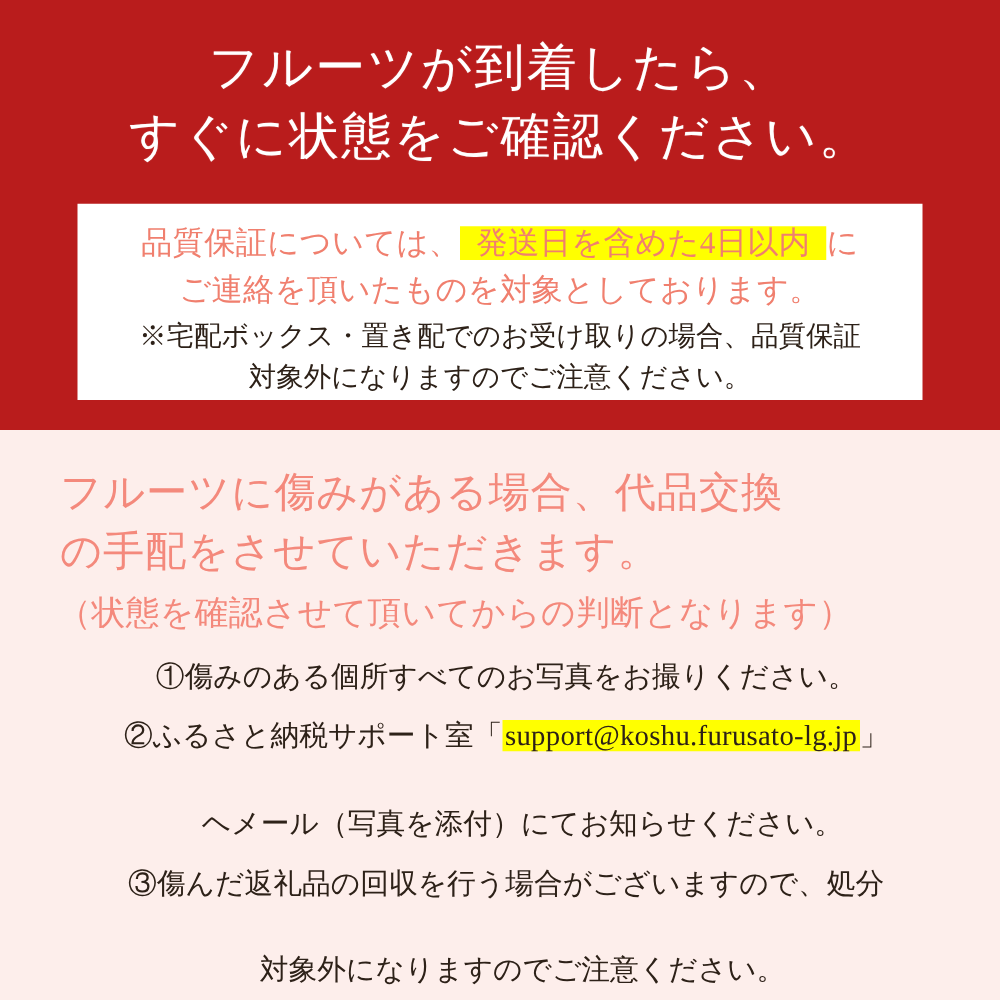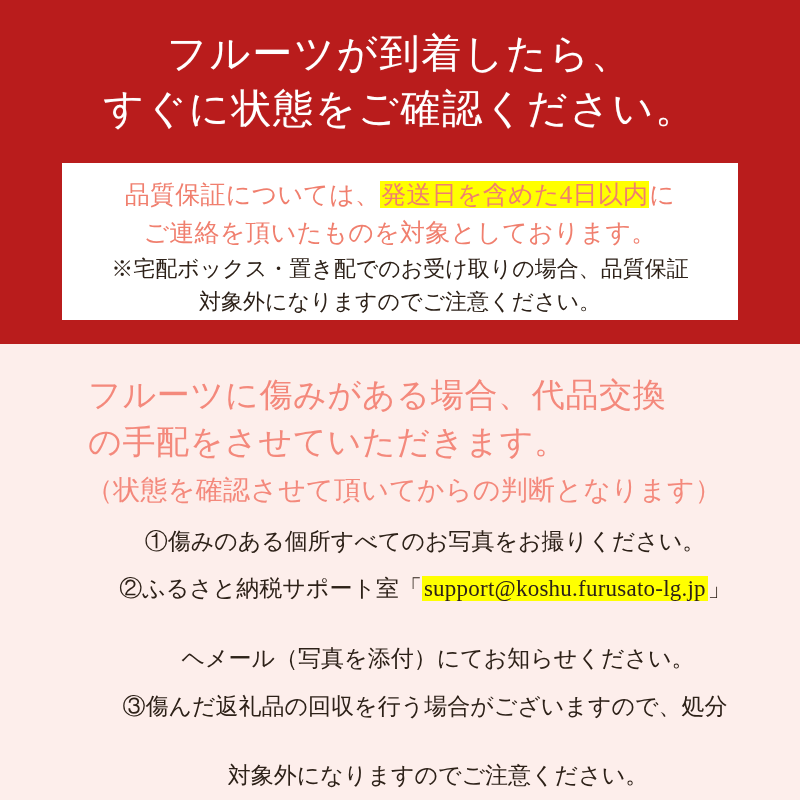--- a/index.html
+++ b/index.html
@@ -67,33 +67,32 @@
     font-size: 25px;
     letter-spacing: 0.01em;
   }
   .note-line.dark {
     color: #2d2118;
     font-size: 22px;
     letter-spacing: 0.0em;
   }
   .hl {
     background: #ffff00;
-    padding: 0 1px;
+    padding: 0 13px;
   }
 
   
   .lower {
     position: absolute;
     left: 0;
     top: 344px;
     width: 760px;
     height: 456px;
     background: #fdeeeb;
     box-sizing: border-box;
-    padding-left: 40px;
   }
   .lower-heading {
     color: #f4897c;
     font-size: 33px;
     line-height: 1.42;
     letter-spacing: 0.02em;
     padding: 28px 0 0 48px;
   }
   .lower-heading .ln {
     display: block;

